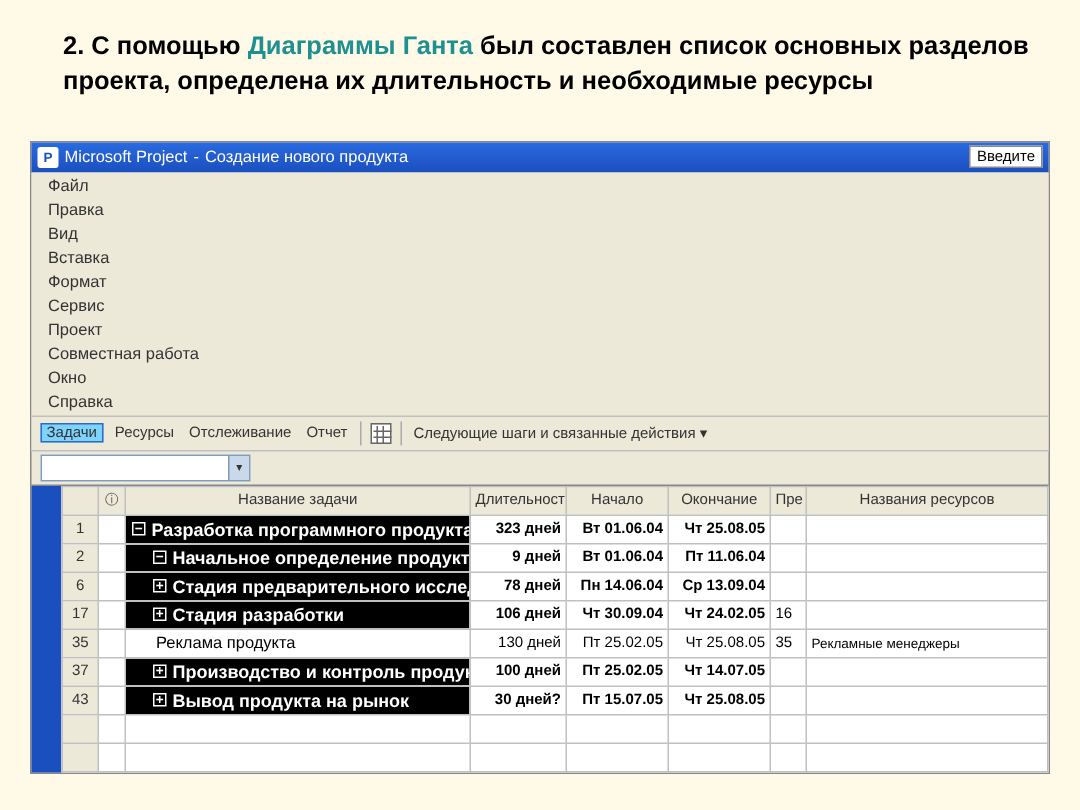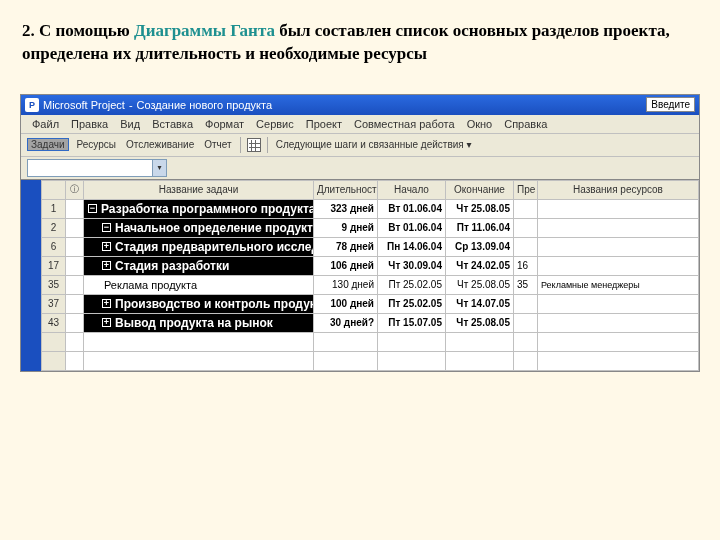--- a/index.html
+++ b/index.html
@@ -1,30 +1,30 @@
 <!DOCTYPE html>
 <html><head>
 <meta charset="utf-8">
 <style>
   * { box-sizing: border-box; margin: 0; padding: 0; }
   body { background: #fff9e8; font-family: Arial, sans-serif; width: 720px; height: 540px; overflow: hidden; }
-  .slide { padding: 20px 30px 10px 22px; font-family: Liberation Serif, serif; }
+  .slide { padding: 20px 30px 10px 42px; }
   .heading { font-size: 17px; font-weight: bold; line-height: 1.35; color: #000; }
   .heading .hl { color: #1e9090; }
   .app { margin: 18px 20px 0 20px; border: 1px solid #888; background: #ece9d8; font-size: 11px; }
   .titlebar { background: linear-gradient(#2a6ae0, #1a4fbf); color: #fff; display: flex; align-items: center; justify-content: space-between; padding: 2px 4px; height: 20px; font-size: 11px; }
   .titlebar .left { display: flex; align-items: center; gap: 4px; }
   .titlebar .icon { width: 14px; height: 14px; background: #fff; border-radius: 2px; display: flex; align-items: center; justify-content: center; color: #1a4fbf; font-size: 9px; font-weight: bold; }
   .titlebar .help { background: #fff; color: #000; padding: 1px 4px; font-size: 10px; border: 1px solid #888; }
-  .menubar { display: flex; gap: 2px; padding: 2px 6px; background: #ece9d8; border-bottom: 1px solid #c0c0c0; font-size: 11px; color: #333; }
+  .menubar { display: flex; gap: 2px; padding: 2px 6px; background: #ece9d8; border-bottom: 1px solid #c0c0c0; font-size: 11px; color: #333; flex-direction: column; }
   .menubar span { padding: 1px 5px; }
   .toolbar { display: flex; align-items: center; gap: 6px; padding: 3px 6px; background: #ece9d8; border-bottom: 1px solid #c0c0c0; font-size: 10px; color: #333; }
   .toolbar .sep { width: 1px; height: 16px; background: #aaa; }
   .toolbar .txt { padding: 1px 2px; }
-  .toolbar .selected { border: 1px solid #316ac5; background: #a3a3a3; padding: 0 3px; }
+  .toolbar .selected { border: 1px solid #316ac5; background: #7dd3fc; padding: 0 3px; }
   .toolbar .grid-icon { width: 14px; height: 14px; border: 1px solid #666; background: linear-gradient(#fff, #fff) padding-box; display: inline-block; position: relative; }
   .toolbar .grid-icon::before { content: ""; position: absolute; left: 3px; top: 1px; width: 1px; height: 12px; background: #666; box-shadow: 4px 0 #666; }
   .toolbar .grid-icon::after { content: ""; position: absolute; top: 4px; left: 1px; height: 1px; width: 12px; background: #666; box-shadow: 0 4px #666; }
   .dropdown { width: 140px; height: 18px; border: 1px solid #7f9db9; background: #fff; margin: 2px 6px; display: flex; justify-content: flex-end; align-items: center; }
   .dropdown .arrow { width: 14px; height: 100%; background: #c9d8ea; border-left: 1px solid #7f9db9; display: flex; align-items: center; justify-content: center; font-size: 8px; color: #333; }
   .sheet { display: flex; border-top: 1px solid #888; }
   .leftbar { width: 20px; background: #1a4fbf; }
   .grid { flex: 1; background: #fff; font-size: 10px; }
   table { border-collapse: collapse; width: 100%; table-layout: fixed; }
   th, td { border: 1px solid #c0c0c0; padding: 2px 3px; white-space: nowrap; overflow: hidden; vertical-align: middle; height: 19px; }

